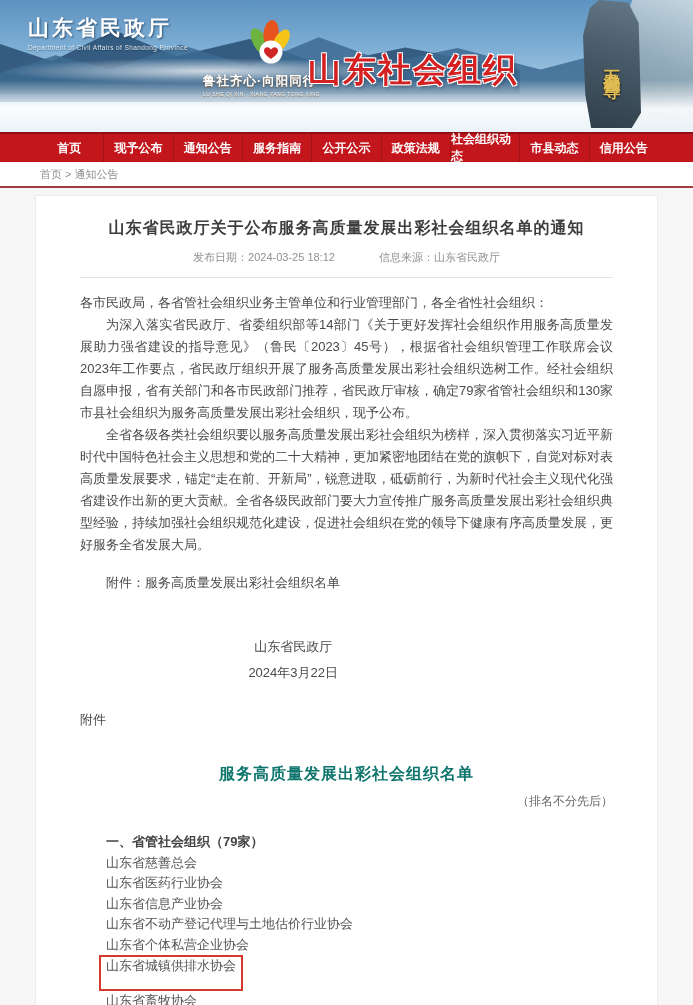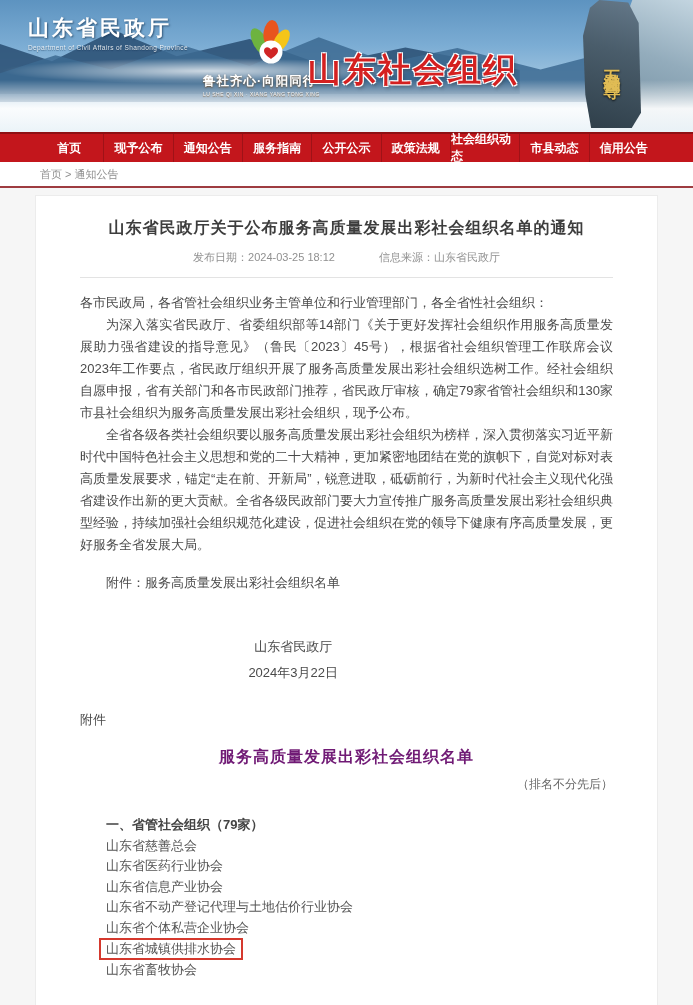--- a/index.html
+++ b/index.html
@@ -95,27 +95,27 @@
     font-size:16px; font-weight:bold; color:#3d3d3d; text-align:center;
     line-height:24px; letter-spacing:1px; margin-bottom:10px;
   }
   .meta { display:flex; justify-content:center; gap:44px; font-size:11px; color:#909090; }
   .divider { border:none; border-bottom:1px solid #e3e3e3; margin-top:12px; }
   .body-text { margin-top:14px; font-size:13px; color:#4a4a4a; line-height:22px; text-align:justify; }
   .body-text p.indent { text-indent:2em; }
   .attach-line { text-indent:2em; margin-top:16px; }
   .signature { margin-top:40px; width:80%; text-align:center; font-size:13px; color:#4a4a4a; line-height:26px; }
   .appendix-label { margin-top:23px; font-size:13px; color:#4a4a4a; }
-  .appendix-title { margin-top:15px; text-align:center; font-size:16px; font-weight:bold; color:#701a75; letter-spacing:1px; }
+  .appendix-title { margin-top:32px; text-align:center; font-size:16px; font-weight:bold; color:#0f766e; letter-spacing:1px; }
   .appendix-sub { margin-top:5px; text-align:right; font-size:12px; color:#666; }
   .org-list { margin-top:20px; margin-left:2em; font-size:13px; color:#555; }
   .org-list > div { line-height:20.5px; }
   .org-section { font-weight:bold; color:#444; }
   .hl {
-    display:inline-block; border:2px solid #d5392e; padding:0 5px 1px; margin-left:-7px;
+    display:inline-block; border:2px solid #d5392e; padding:0 5px 15px; margin-left:-7px;
     line-height:17px;
   }
 </style>
 </head>
 <body>
 
 <div class="page">
 
   <header class="banner">
     <div class="ridge-b"></div>

